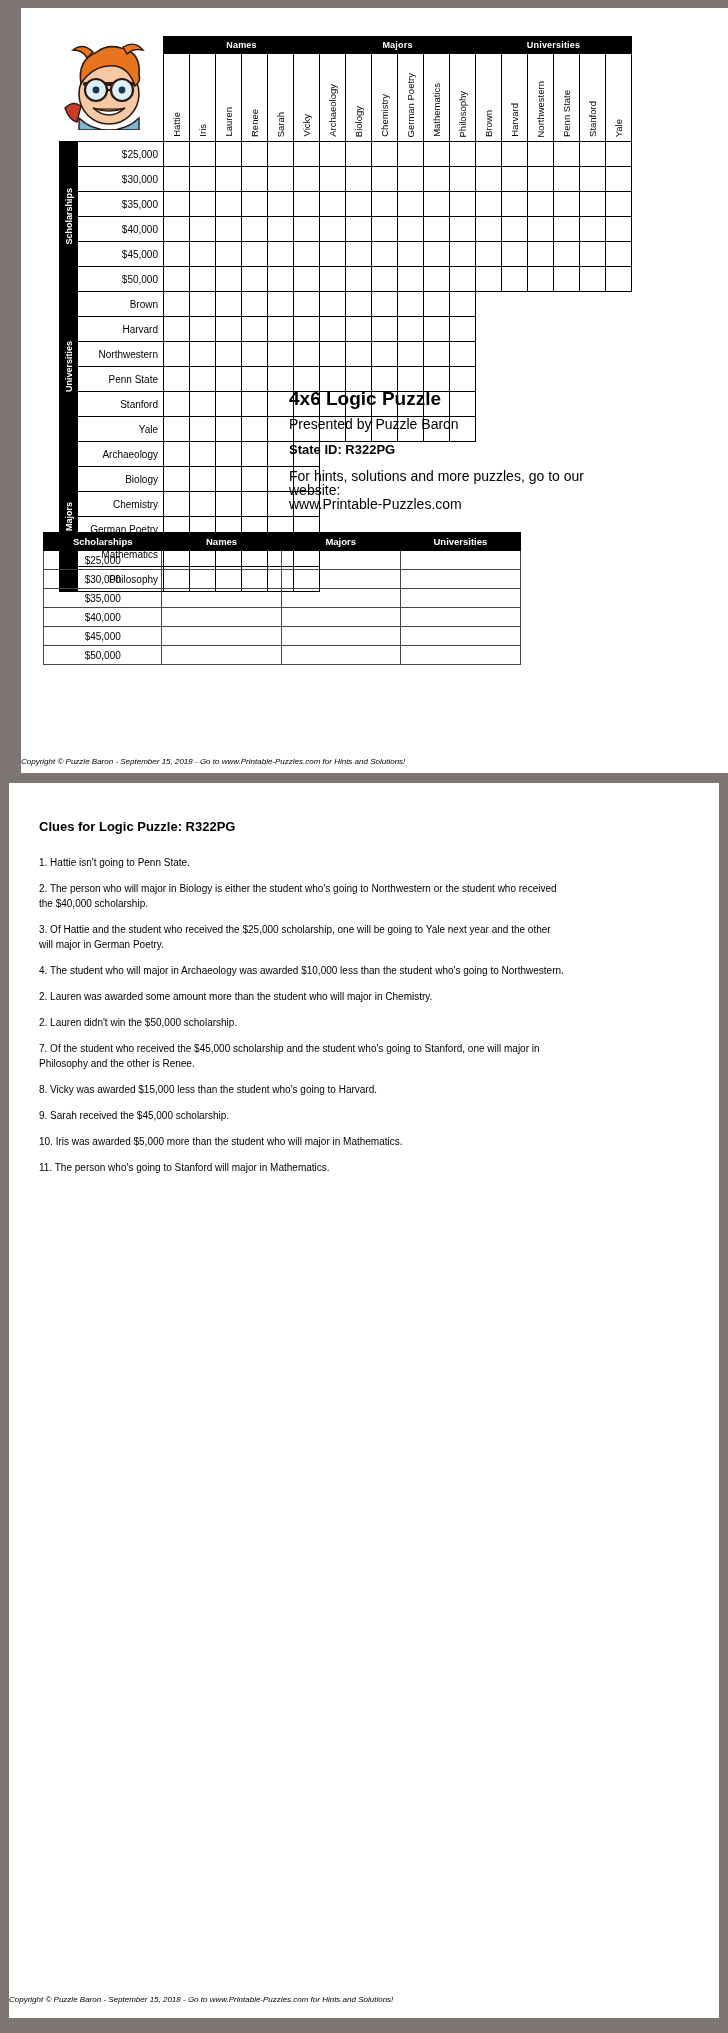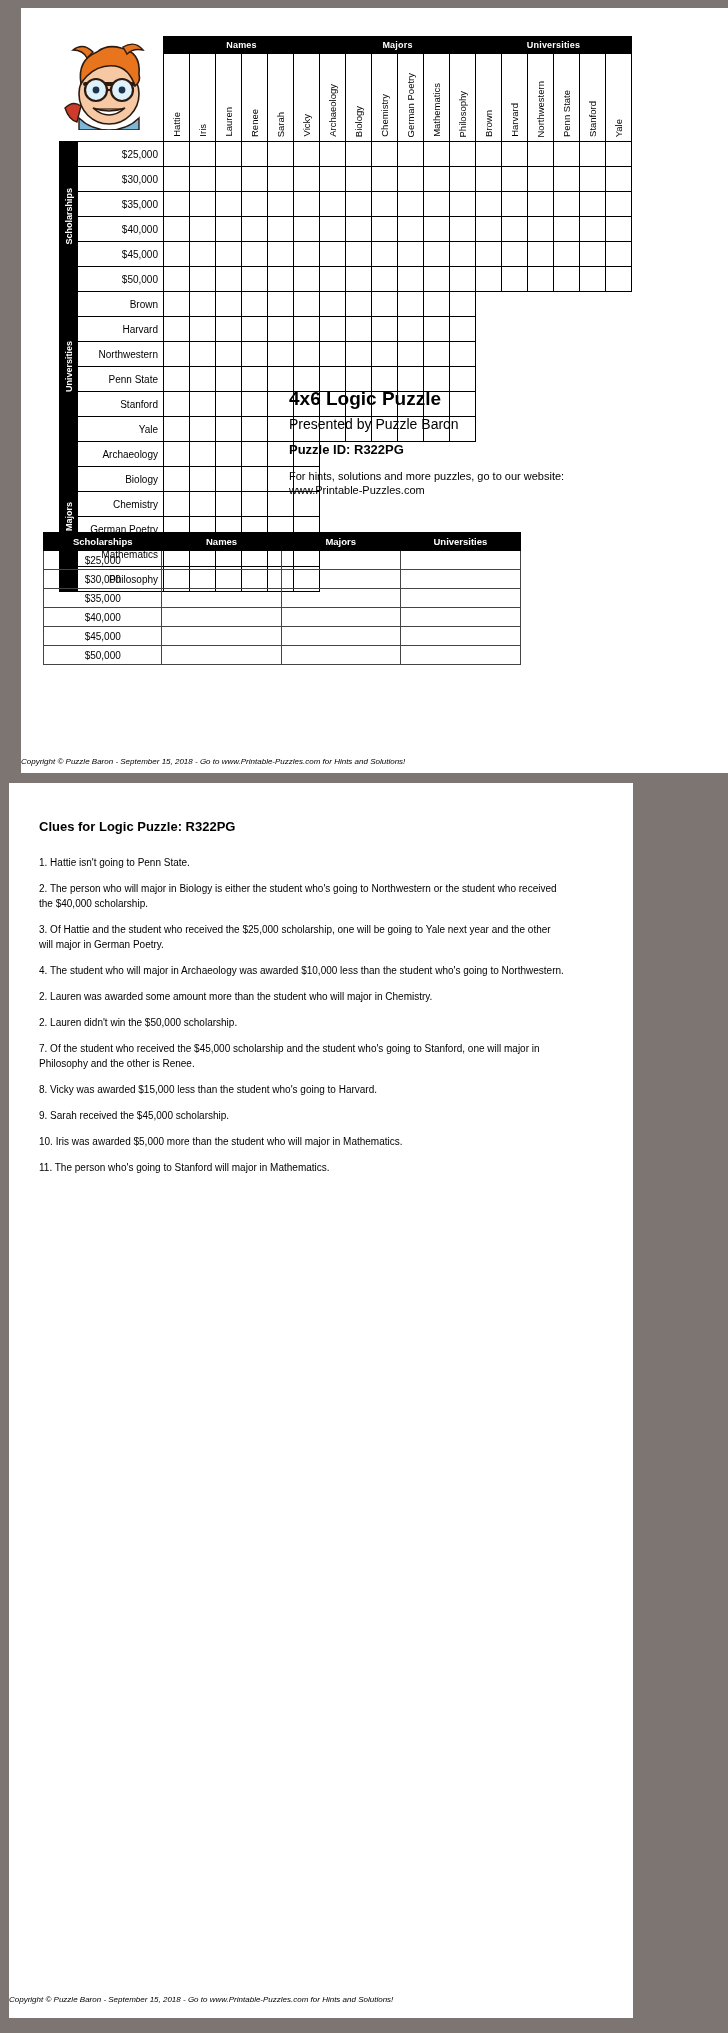--- a/index.html
+++ b/index.html
@@ -20,21 +20,21 @@
     box-sizing: border-box;
   }
   #page1 {
     margin: 8px 9px 0 21px;
     width: 710px;
     height: 765px;
     padding: 0;
   }
   #page2 {
     margin: 10px 9px 0 9px;
-    width: 624px;
+    width: 710px;
     height: 1235px;
     text-decoration: underline;
   }
   
   .grid-wrap {
     position: absolute;
     left: 38px;
     top: 28px;
   }
   table.gridtable {
@@ -137,21 +137,21 @@
   .title-sub {
     font-size: 14px;
     margin-bottom: 10px;
   }
   .title-id {
     font-size: 13px;
     font-weight: bold;
     margin-bottom: 12px;
   }
   .title-note {
-    font-size: 11px;
+    font-size: 14px;
     line-height: 14px;
   }
   
   .answer-wrap {
     position: absolute;
     left: 22px;
     top: 524px;
     width: 478px;
   }
   table.answers {
@@ -692,21 +692,21 @@
             <td class="cell blank"></td>
             <td class="cell blank"></td>
       </tr>
     </tbody>
       </table>
   </div>
 
   <div class="title-block">
     <div class="title-main">4x6 Logic Puzzle</div>
     <div class="title-sub">Presented by Puzzle Baron</div>
-    <div class="title-id">Puzzle ID: R322PG</div>
+    <div class="title-id">State ID: R322PG</div>
     <div class="title-note">For hints, solutions and more puzzles, go to our website:</div>
     <div class="title-note">www.Printable-Puzzles.com</div>
   </div>
 
   <div class="answer-wrap">
     <table class="answers">
       <tbody>
           <tr>
         <th>Scholarships</th>
         <th>Names</th>

